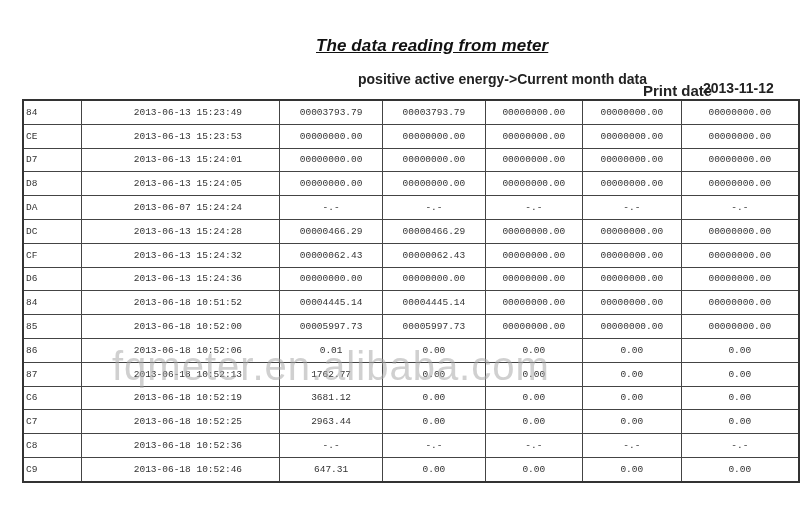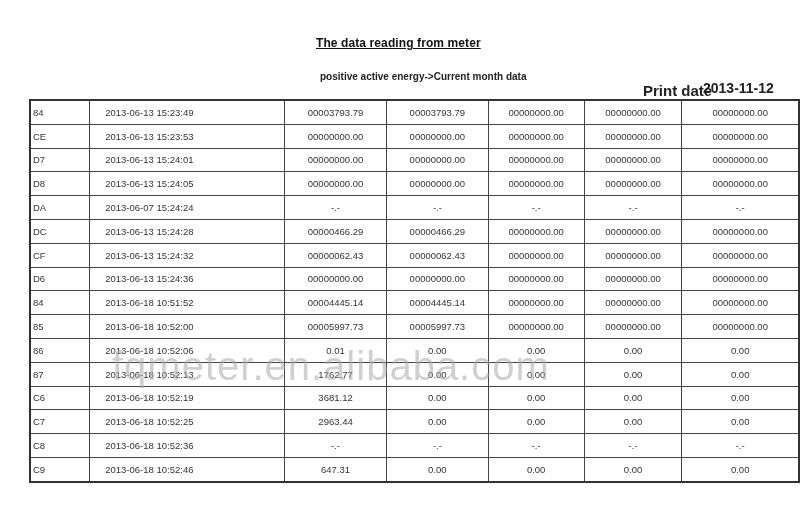--- a/index.html
+++ b/index.html
@@ -1,24 +1,24 @@
 <!DOCTYPE html>
 <html><head>
 <meta charset="utf-8">
 <style>
   html, body { margin:0; padding:0; background:#ffffff; }
   body { width:800px; height:519px; position:relative; overflow:hidden; font-family:"Liberation Sans", sans-serif; color:#222; }
-  .title { position:absolute; left:316px; top:36px; font-size:12px; font-weight:bold; text-decoration:underline; color:#111; letter-spacing:0.1px; }
-  .subtitle { position:absolute; left:320px; top:71px; font-size:10px; font-weight:bold; color:#222; }
+  .title { position:absolute; left:316px; top:36px; font-size:17px; font-weight:bold; text-decoration:underline; color:#111; letter-spacing:0.1px;font-style:italic; }
+  .subtitle { position:absolute; left:358px; top:71px; font-size:14px; font-weight:bold; color:#222; }
   .print-label { position:absolute; left:643px; top:82px; font-size:15px; font-weight:bold; color:#222; }
   .print-date { position:absolute; left:703px; top:80px; font-size:14px; font-weight:bold; color:#222; }
-  table { position:absolute; left:29px; top:99px; border-collapse:collapse; table-layout:fixed; }
+  table { position:absolute; left:22px; top:99px; border-collapse:collapse; table-layout:fixed;font-family:Liberation Mono, monospace; }
   td { border:1px solid #444; height:22.8px; padding:0; font-size:9.5px; color:#333; white-space:nowrap; overflow:hidden; }
   td.id { width:70px; text-align:left; padding-left:2px; }
-  td.ts { width:208px; text-align:left; padding-left:15px; }
+  td.ts { width:208px; text-align:center; padding-left:15px; }
   td.v { text-align:center; }
   td.c1 { width:116px; } td.c2 { width:115px; } td.c3 { width:108px; } td.c4 { width:110px; } td.c5 { width:135px; }
   table { border:2px solid #333; }
   .watermark { position:absolute; left:112px; top:344px; font-size:40px; color:rgba(170,170,170,0.55); letter-spacing:1px; pointer-events:none; white-space:nowrap; }
 </style>
 </head>
 <body>
 
 <div class="title">The data reading from meter</div>
 <div class="subtitle">positive active energy-&gt;Current month data</div>

